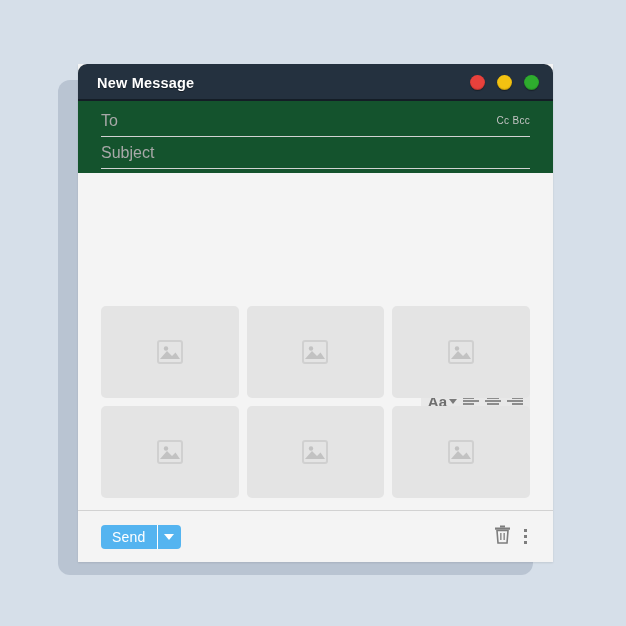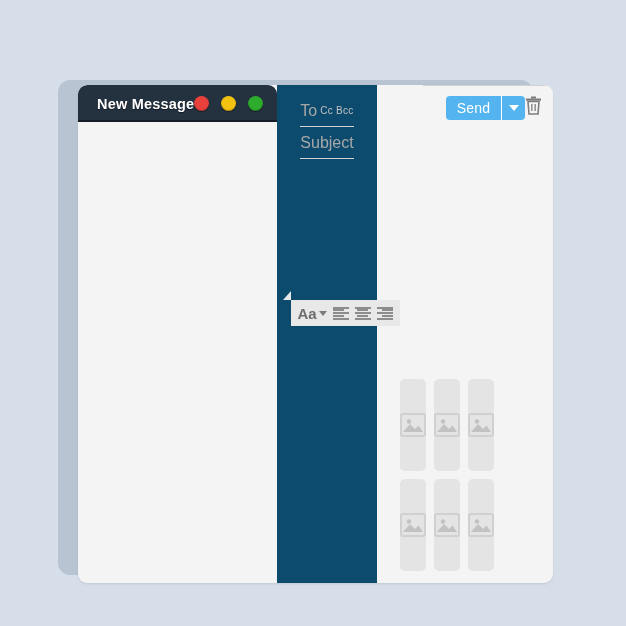--- a/index.html
+++ b/index.html
@@ -26,27 +26,26 @@
     border-radius: 12px;
   }
 
   
   #compose-window {
     position: absolute;
     left: 78px;
     top: 64px;
     width: 475px;
     height: 498px;
-    border-radius: 9px;
+    border-radius: 0;
     background: #f4f4f4;
     display: flex;
-    flex-direction: row;
+    flex-direction: column;
     overflow: hidden;
     box-shadow: 0 1px 2px rgba(0,0,0,0.10);
-    margin-top: 21px;
   }
 
   
   #title-bar {
     height: 37px;
     background: #24313f;
     border-top-left-radius: 9px;
     border-top-right-radius: 9px;
     display: flex;
     align-items: center;
@@ -80,23 +79,23 @@
     height: 15px;
     border-radius: 50%;
     box-shadow: inset 0 -1px 1px rgba(0,0,0,0.22), 0 1px 1px rgba(0,0,0,0.35);
   }
   .light.red    { background: #e8413c; }
   .light.yellow { background: #f3c211; }
   .light.green  { background: #2eac2e; }
 
   
   #fields {
-    padding: 10px 23px;
+    padding: 4px 23px;
     flex: 0 0 auto;
-    background: #0c4a6e;
+    background: #14532d;
   }
   .field-row {
     height: 31px;
     display: flex;
     align-items: center;
     border-bottom: 1px solid #d2d2d2;
   }
   .field-label {
     color: #a8a8a8;
     font-size: 16px;
@@ -195,21 +194,21 @@
     background: #e4e4e4;
     border-radius: 5px;
     display: flex;
     align-items: center;
     justify-content: center;
   }
 
   
   #footer {
     flex: 0 0 auto;
-    height: 44px;
+    height: 52px;
     background: #f4f4f4;
     border-top: 1px solid #d2d2d2;
     display: flex;
     align-items: center;
     padding: 0 23px;
     box-sizing: border-box;
   }
   #send-group {
     display: flex;
     align-items: stretch;

